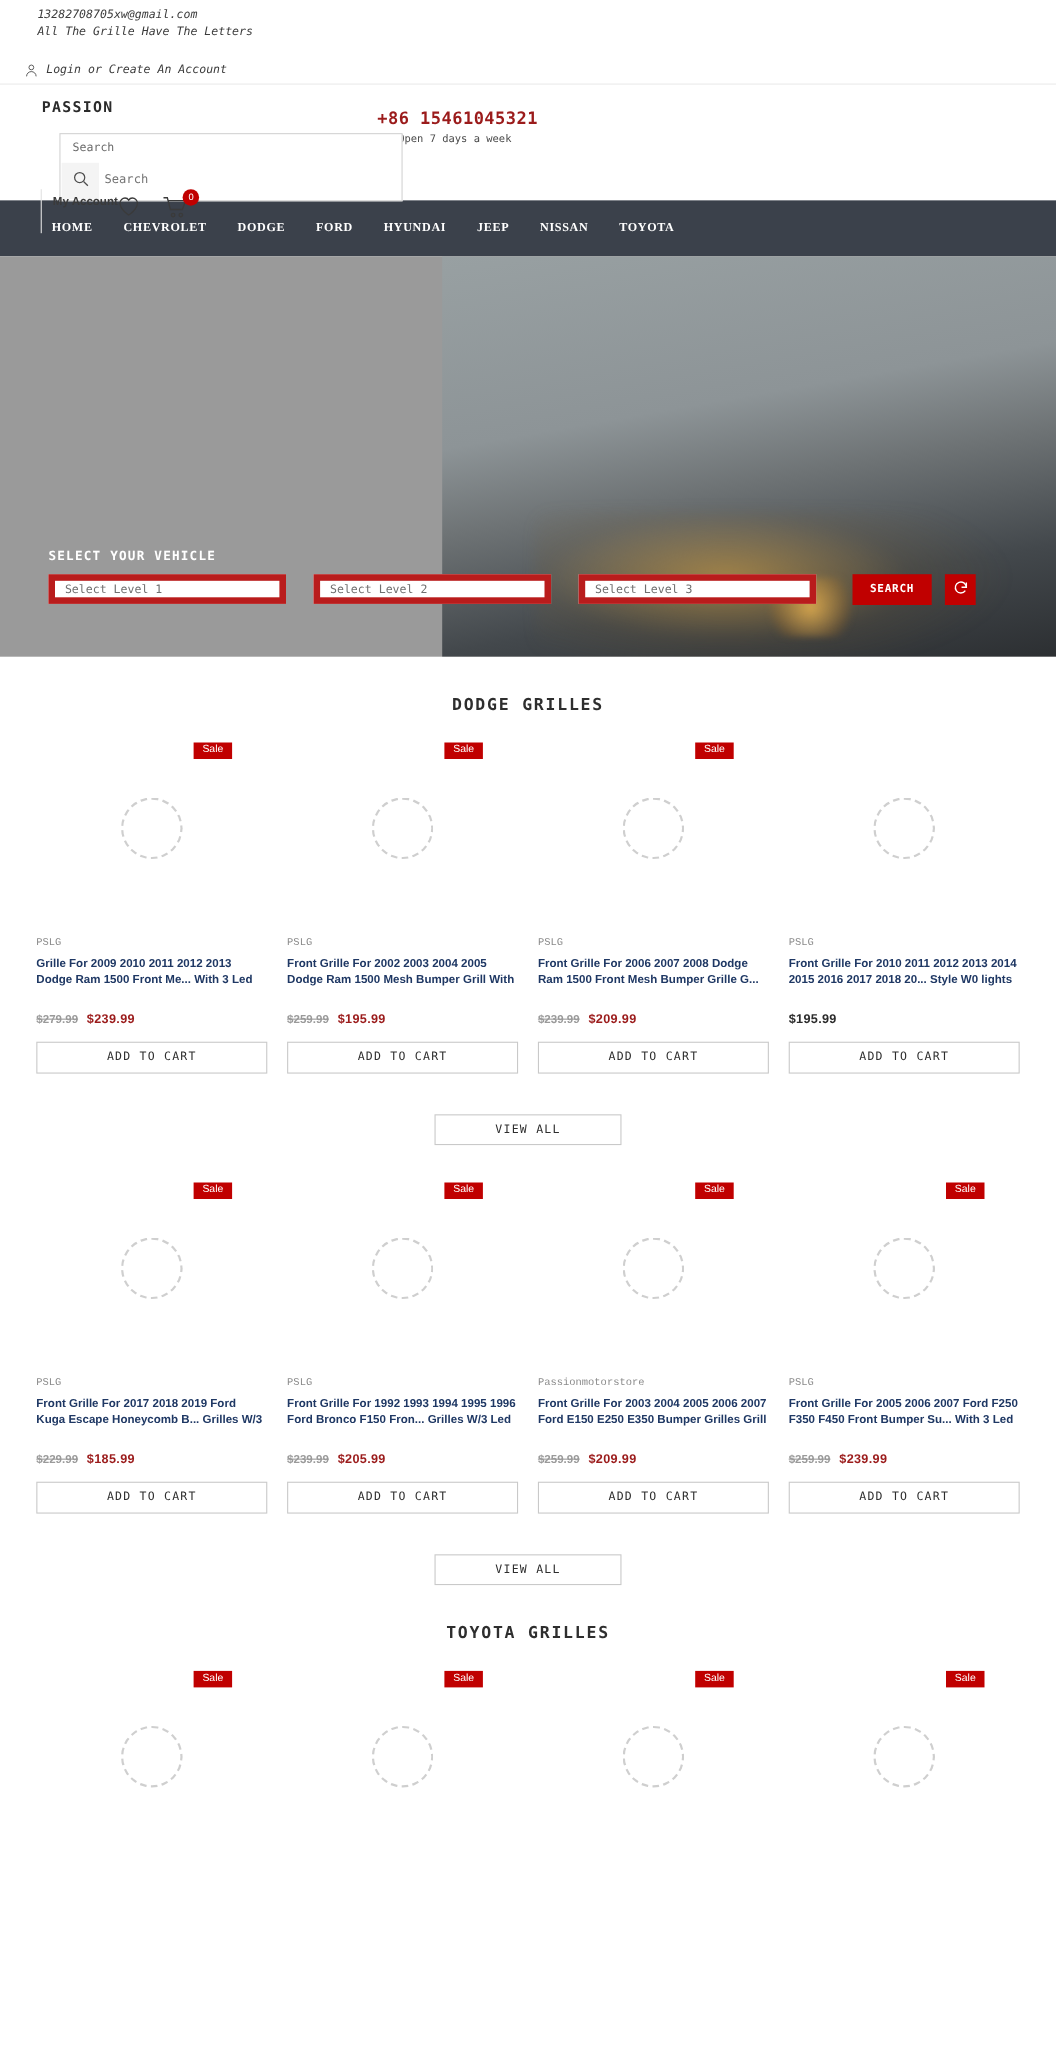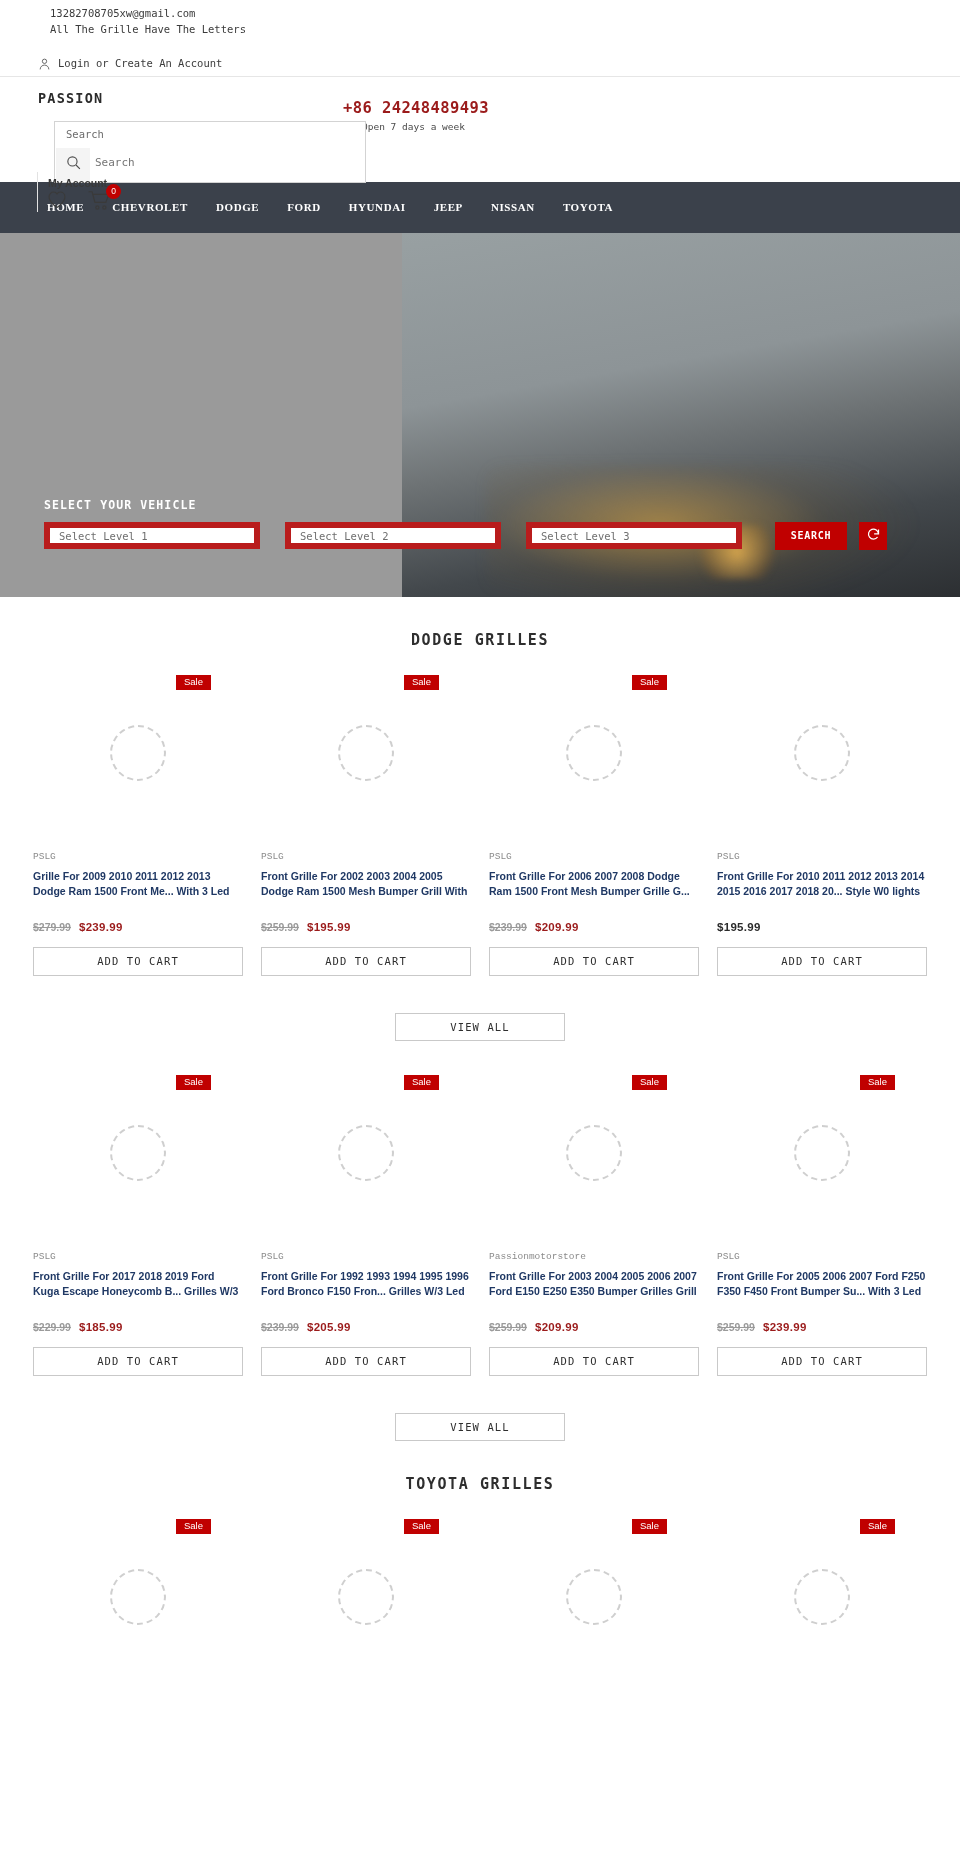--- a/index.html
+++ b/index.html
@@ -11,21 +11,21 @@
     -webkit-font-smoothing: antialiased;
   }
   body { width: 960px; overflow-x: hidden; }
 
   
   .topbar {
     padding: 6px 0 4px 0;
     border-bottom: 1px solid #e6e6e6;
     background: #fff;
   }
-  .topbar-inner { padding-left: 50px; }
+  .topbar-inner { padding-left: 34px; font-style: italic; }
   .topbar-line {
     font-size: 10.5px;
     color: #3b3b3b;
     line-height: 15.5px;
     letter-spacing: 0px;
     white-space: nowrap;
   }
   .topbar-account {
     display: flex;
     align-items: center;
@@ -100,21 +100,21 @@
     left: 40px; top: 24px;
     width: 265px; height: 34px;
     border: none; outline: none; background: transparent;
     font-family: inherit; font-size: 11px; color: #333;
   }
   .acct-group {
     position: absolute;
     left: 47px;
     top: 100px;
     display: flex;
-    flex-direction: column;
+    flex-direction: row;
   }
   .acct-label {
     font-family: "Liberation Sans", sans-serif;
     font-size: 10.5px;
     font-weight: bold;
     color: #3a3a3a;
     margin-left: 1px;
   }
   .icon-row {
     display: flex;
@@ -387,21 +387,21 @@
             <path d="M4 22c0-5 4-8 8-8s8 3 8 8"></path>
         </svg>
       </span>
       <span class="topbar-line">Login or Create An Account</span>
     </div>
   </div>
 </div>
 
 <div class="header">
   <div class="brand">PASSION</div>
-  <div class="phone">+86 24248489493</div>
+  <div class="phone">+86 15461045321</div>
   <div class="phone-sub">Open 7 days a week</div>
 
   <div class="searchbox">
     <div class="searchbox-label">Search</div>
     <input class="search-input-invisible" type="text" placeholder="Search" style="">
     <div class="search-btn">
       <span>
         <svg width="17" height="17" viewBox="0 0 24 24" fill="none" stroke="#4d4d4d" stroke-width="1.6">
           <circle cx="10.5" cy="10.5" r="6.5"></circle>
             <line x1="15.5" y1="15.5" x2="21" y2="21"></line>

